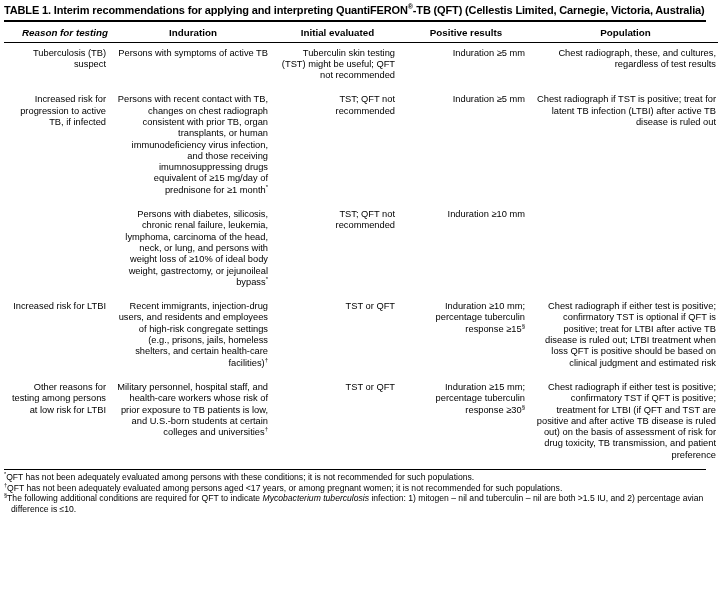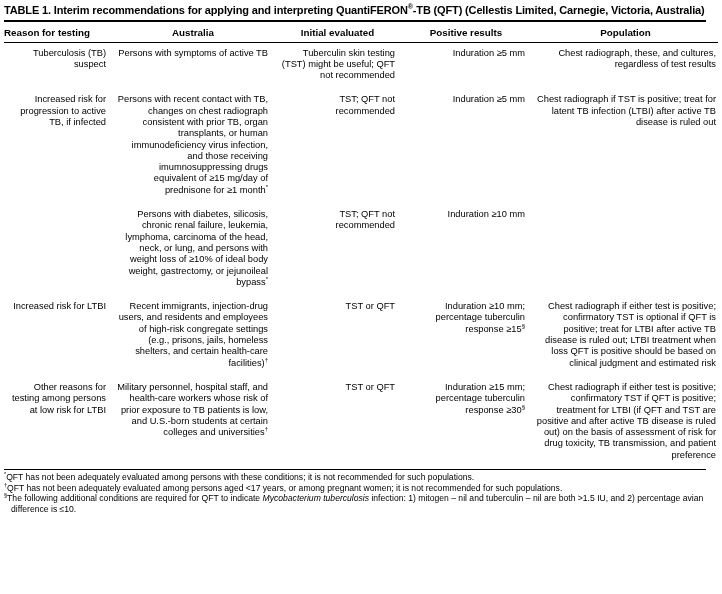--- a/index.html
+++ b/index.html
@@ -28,21 +28,21 @@
   }
   .tbl th {
     font-weight: bold;
     font-size: 9.8px;
     line-height: 11px;
     text-align: center;
     vertical-align: bottom;
     padding: 5px 8px 4px 0;
     border-bottom: 1.5px solid #000;
   }
-  .tbl th.left { text-align: left; }
+  .tbl th.left { text-align: right; font-style: italic; }
   .tbl td {
     font-size: 9.3px;
     line-height: 11.3px;
     vertical-align: top;
     text-align: right;
     padding: 5px 10px 8px 0;
   }
   .tbl td.lastcol, .tbl th.lastcol { padding-right: 2px; }
   sup { font-size: 0.65em; line-height: 0; vertical-align: super; }
   .footnotes { margin-top: 2px; }
@@ -66,21 +66,21 @@
     <colgroup>
       <col style="width:112px">
       <col style="width:162px">
       <col style="width:127px">
       <col style="width:130px">
       <col style="width:183px">
     </colgroup>
     <thead>
       <tr>
         <th class="left">Reason for testing</th>
-        <th>Australia</th>
+        <th>Induration</th>
         <th>Initial evaluated</th>
         <th>Positive results</th>
         <th class="lastcol">Population</th>
       </tr>
     </thead>
     <tbody>
       <tr>
         <td>Tuberculosis (TB) suspect</td>
         <td>Persons with symptoms of active TB</td>
         <td>Tuberculin skin testing (TST) might be useful; QFT not recommended</td>

